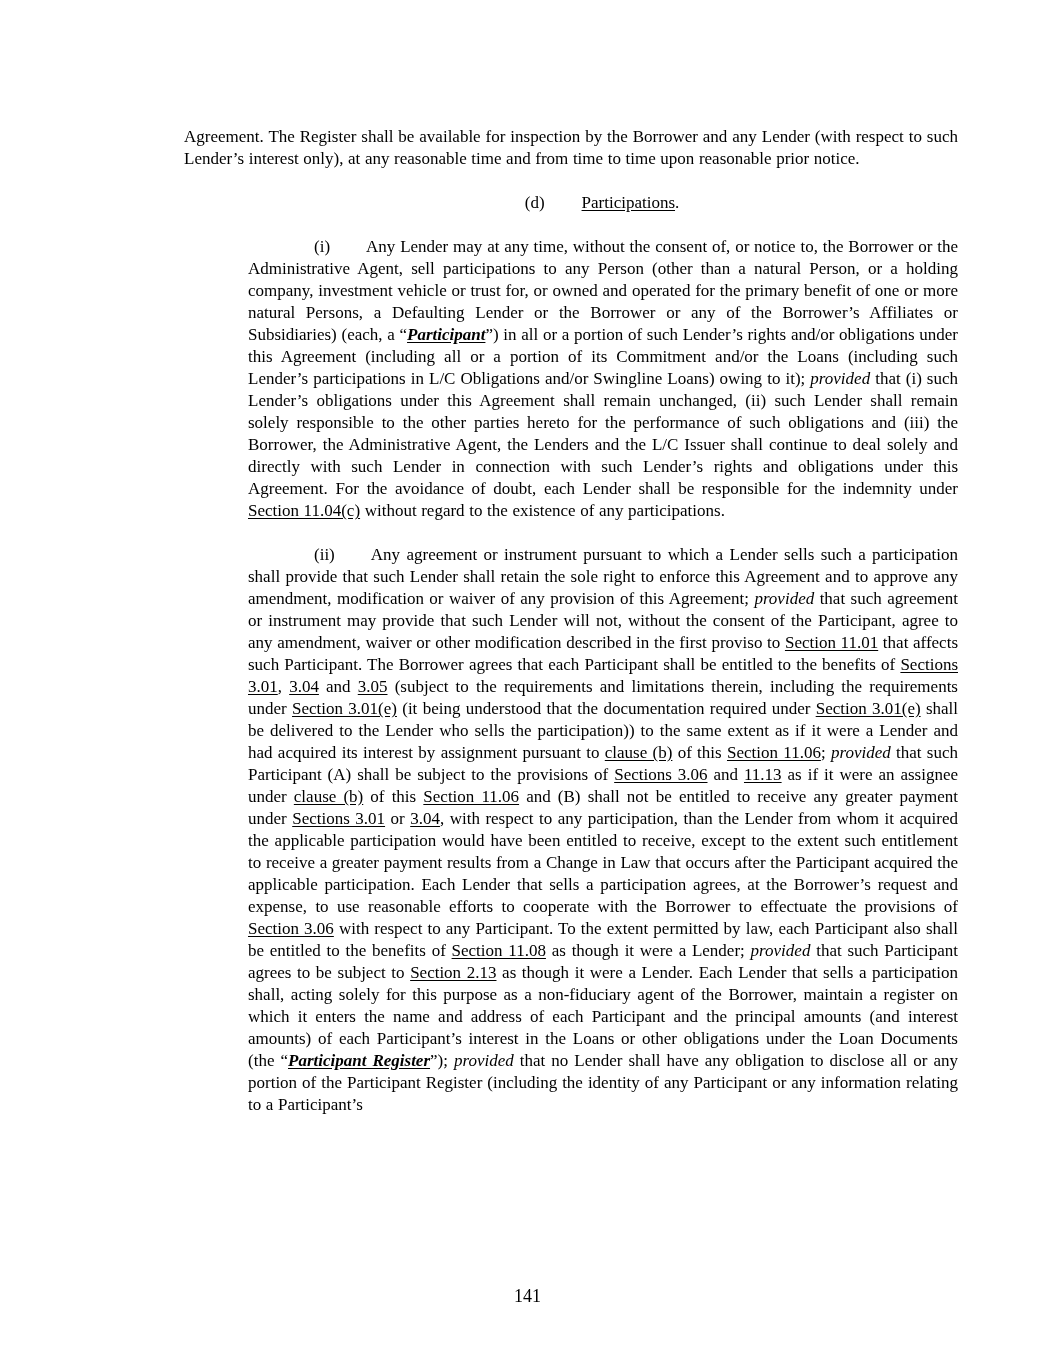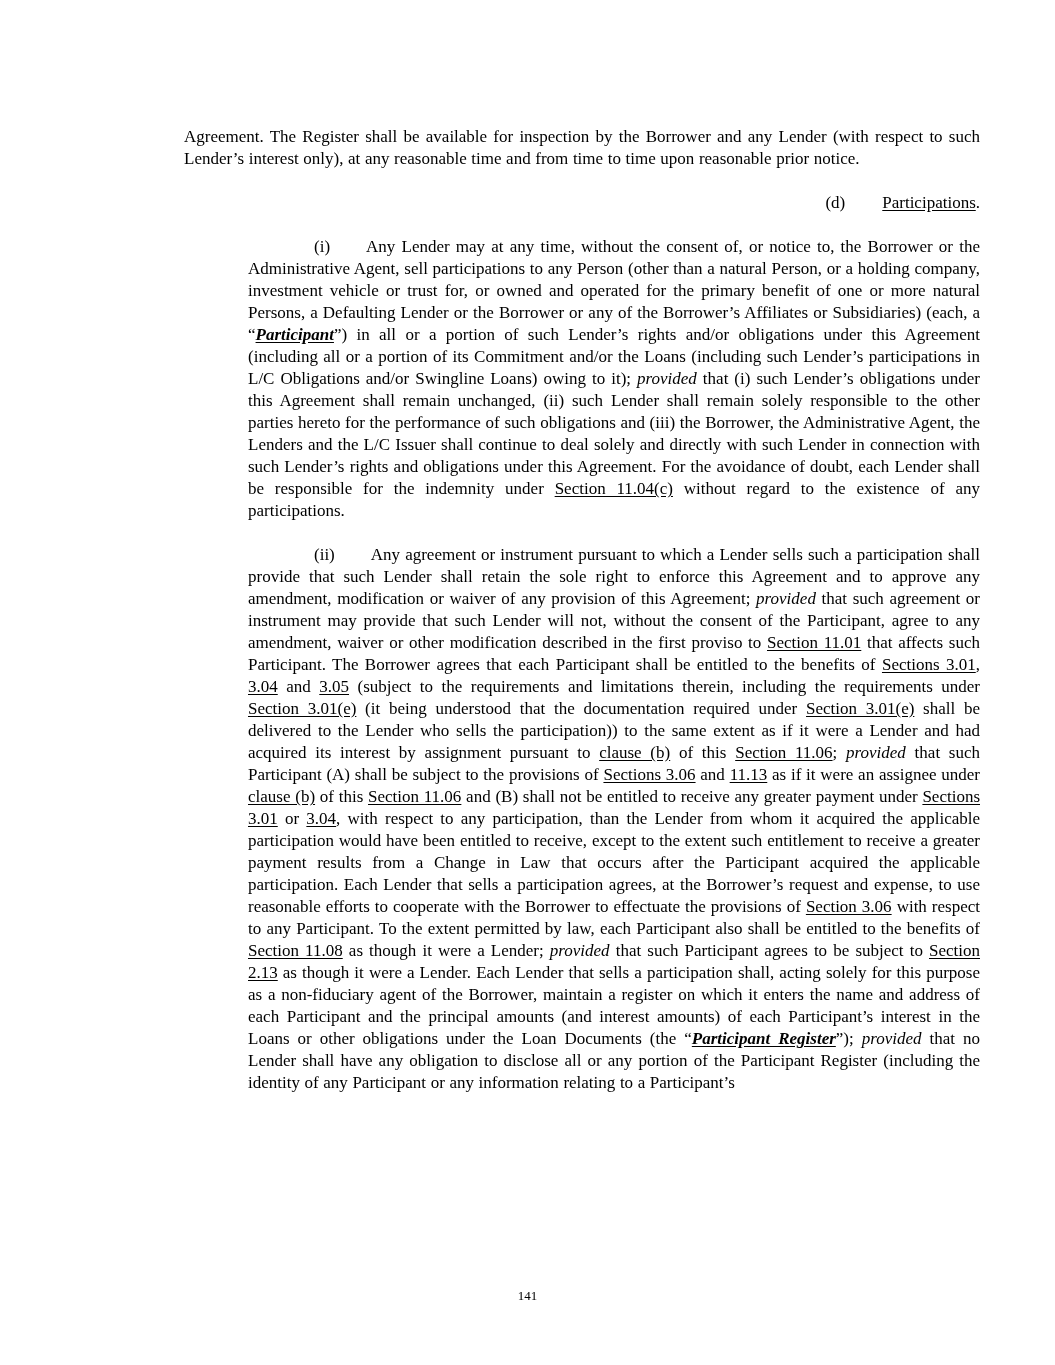--- a/index.html
+++ b/index.html
@@ -6,43 +6,43 @@
   html, body { background: #ffffff; }
   body {
     width: 1055px; height: 1365px;
     position: relative;
     font-family: "Liberation Serif", serif;
     color: #000000;
   }
   .page {
     position: absolute; inset: 0;
     background: #ffffff;
-    padding: 126px 75px 0 184px;
+    padding: 126px 97px 0 184px;
     overflow: hidden;
   }
   .para {
     font-size: 17px;
     line-height: 22px;
     text-align: justify;
     margin-bottom: 22px;
     word-spacing: 0.02em;
   }
-  .para.heading { margin-left: 62px; text-align: right; }
+  .para.heading { margin-left: 62px; text-align: center; }
   .para.sub { margin-left: 64px; text-indent: 66px; }
   .tab { display: inline-block; }
   .heading .tab { width: 37px; }
   .sub .tab { width: 36px; }
   .it { font-style: italic; }
   .ul { text-decoration: underline; text-underline-offset: 2px; }
   .bd { font-weight: bold; }
   .footer {
     position: absolute;
     bottom: 58px; left: 0; width: 100%;
     text-align: center;
-    font-size: 13px;
+    font-size: 18px;
     line-height: 22px;
   }
 </style>
 </head>
 <body>
 
 <div class="page">
   <div>
       <p class="para body"><span>Agreement. The Register shall be available for inspection by the Borrower and any Lender (with respect to such Lender’s interest only), at any reasonable time and from time to time upon reasonable prior notice.</span></p>
       <p class="para heading"><span class="label">(d)</span><span class="tab"></span><span class="ul">Participations</span><span>.</span></p>

